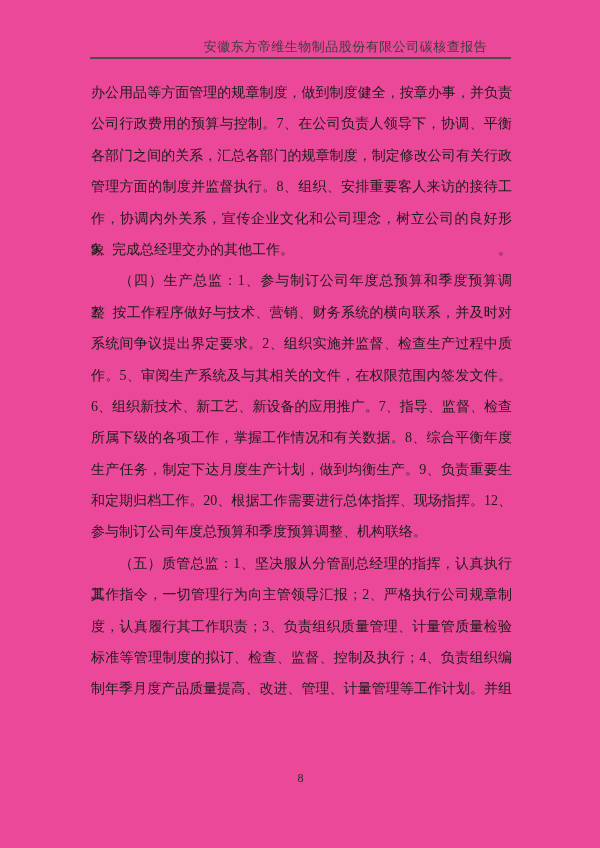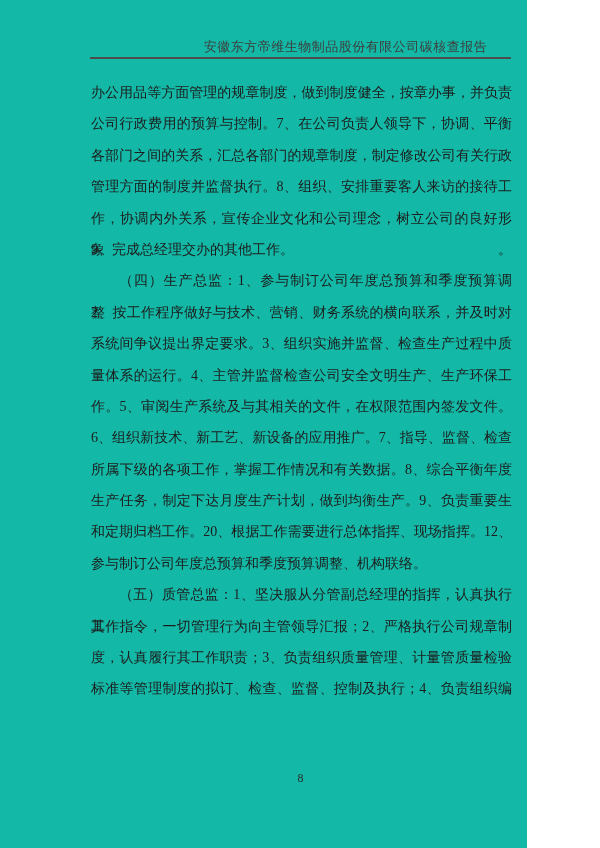--- a/index.html
+++ b/index.html
@@ -2,23 +2,23 @@
 <html><head>
 <meta charset="utf-8">
 <style>
   html, body {
     margin: 0;
     padding: 0;
     background: #ffffff;
   }
   .page {
     position: relative;
-    width: 527px;
+    width: 600px;
     height: 848px;
-    background: #14b8a6;
+    background: #ec4899;
     overflow: hidden;
     font-family: "Liberation Serif", "DejaVu Serif", serif;
   }
   .header-title {
     position: absolute;
     left: 90px;
     top: 38px;
     width: 421px;
     text-align: center;
     text-indent: 90px;
@@ -77,29 +77,29 @@
 
   <div class="body-text">
     <div class="line">办公用品等方面管理的规章制度，做到制度健全，按章办事，并负责</div>
     <div class="line">公司行政费用的预算与控制。7、在公司负责人领导下，协调、平衡</div>
     <div class="line">各部门之间的关系，汇总各部门的规章制度，制定修改公司有关行政</div>
     <div class="line">管理方面的制度并监督执行。8、组织、安排重要客人来访的接待工</div>
     <div class="line">作，协调内外关系，宣传企业文化和公司理念，树立公司的良好形象。</div>
     <div class="line end">9、完成总经理交办的其他工作。</div>
     <div class="line indent">（四）生产总监：1、参与制订公司年度总预算和季度预算调整。</div>
     <div class="line">2、按工作程序做好与技术、营销、财务系统的横向联系，并及时对</div>
-    <div class="line">系统间争议提出界定要求。3、组织实施并监督、检查生产过程中质</div>
-    <div class="line">量体系的运行。4、主管并监督检查公司安全文明生产、生产环保工</div>
+    <div class="line">系统间争议提出界定要求。2、组织实施并监督、检查生产过程中质</div>
     <div class="line">作。5、审阅生产系统及与其相关的文件，在权限范围内签发文件。</div>
     <div class="line">6、组织新技术、新工艺、新设备的应用推广。7、指导、监督、检查</div>
     <div class="line">所属下级的各项工作，掌握工作情况和有关数据。8、综合平衡年度</div>
     <div class="line">生产任务，制定下达月度生产计划，做到均衡生产。9、负责重要生</div>
     <div class="line">和定期归档工作。20、根据工作需要进行总体指挥、现场指挥。12、</div>
     <div class="line end">参与制订公司年度总预算和季度预算调整、机构联络。</div>
     <div class="line indent">（五）质管总监：1、坚决服从分管副总经理的指挥，认真执行其</div>
     <div class="line">工作指令，一切管理行为向主管领导汇报；2、严格执行公司规章制</div>
     <div class="line">度，认真履行其工作职责；3、负责组织质量管理、计量管质量检验</div>
     <div class="line">标准等管理制度的拟订、检查、监督、控制及执行；4、负责组织编</div>
+    <div class="line">制年季月度产品质量提高、改进、管理、计量管理等工作计划。并组</div>
   </div>
 
   <div class="page-number">8</div>
 
 </div>
 
 </body></html>

